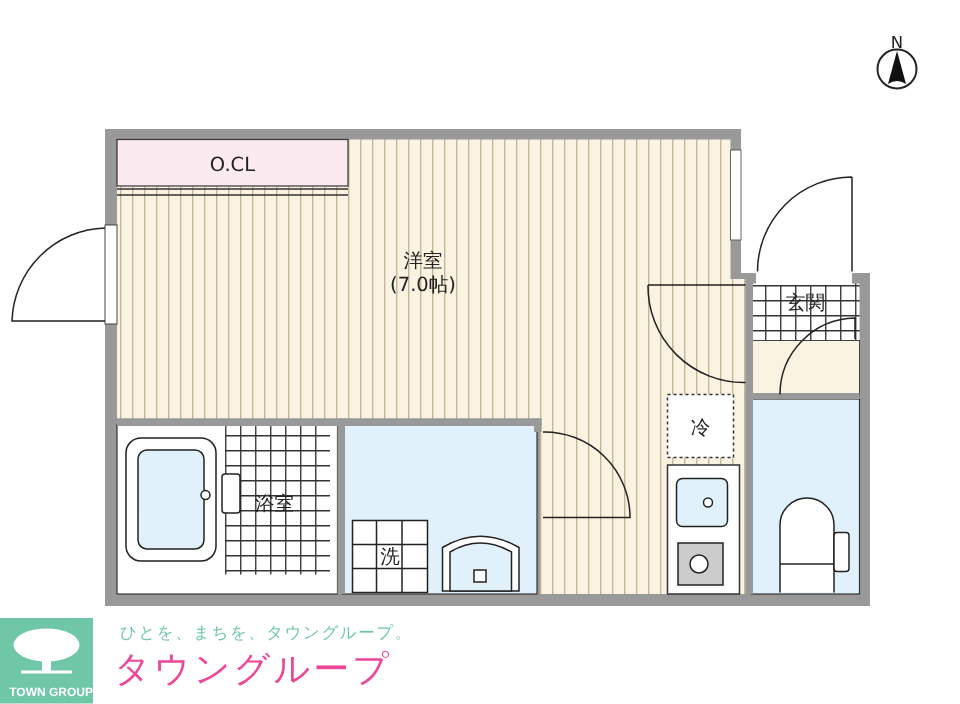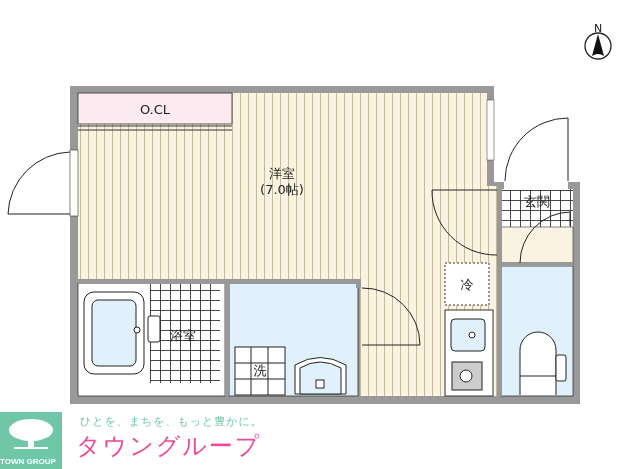--- a/index.html
+++ b/index.html
@@ -2,21 +2,21 @@
 <html><head>
   <meta charset="utf-8">
   <style>
     html, body { margin: 0; padding: 0; background: #ffffff; }
     body { width: 640px; height: 469px; position: relative; overflow: hidden;
            font-family: "DejaVu Sans", sans-serif; }
     #plan { position: absolute; left: 0; top: 0; }
     .lbl { font-family: "DejaVu Sans", sans-serif; fill: #222; }
     .logo-box { position: absolute; left: 0; top: 412px; width: 62px; height: 57px;
                 background: #6fc7a8; }
-    .logo-text { position: absolute; left: 0; bottom: 3px; width: 62px; text-align: left;
+    .logo-text { position: absolute; left: 0; bottom: 3px; width: 62px; text-align: right;
                  color: #fff; font-size: 8px; font-weight: bold; font-family: "Liberation Sans", sans-serif; }
     .slogan { position: absolute; left: 80px; top: 414px; font-size: 11px; color: #6fc7a8;
               letter-spacing: 1px; font-family: "DejaVu Sans", sans-serif; }
     .brand { position: absolute; left: 76px; top: 430px; font-size: 24px; color: #ec4899;
              letter-spacing: 2px; font-family: "DejaVu Sans", sans-serif; }
   </style>
 </head>
 <body>
 
 <svg id="plan" width="640" height="469" viewBox="0 0 640 469">
@@ -120,14 +120,14 @@
 </svg>
 
 <div class="logo-box">
   <svg width="62" height="40" viewBox="0 0 62 40">
     <ellipse cx="31" cy="18" rx="22" ry="11" fill="#fff"></ellipse>
     <rect x="28" y="22" width="6" height="14" fill="#fff"></rect>
     <rect x="14" y="35" width="34" height="2" fill="#fff"></rect>
   </svg>
   <div class="logo-text">TOWN GROUP</div>
 </div>
-<div class="slogan">ひとを、まちを、もっと豊かに。</div>
+<div class="slogan">ひとを、まちを、タウングループ。</div>
 <div class="brand">タウングループ</div>
 
 </body></html>

